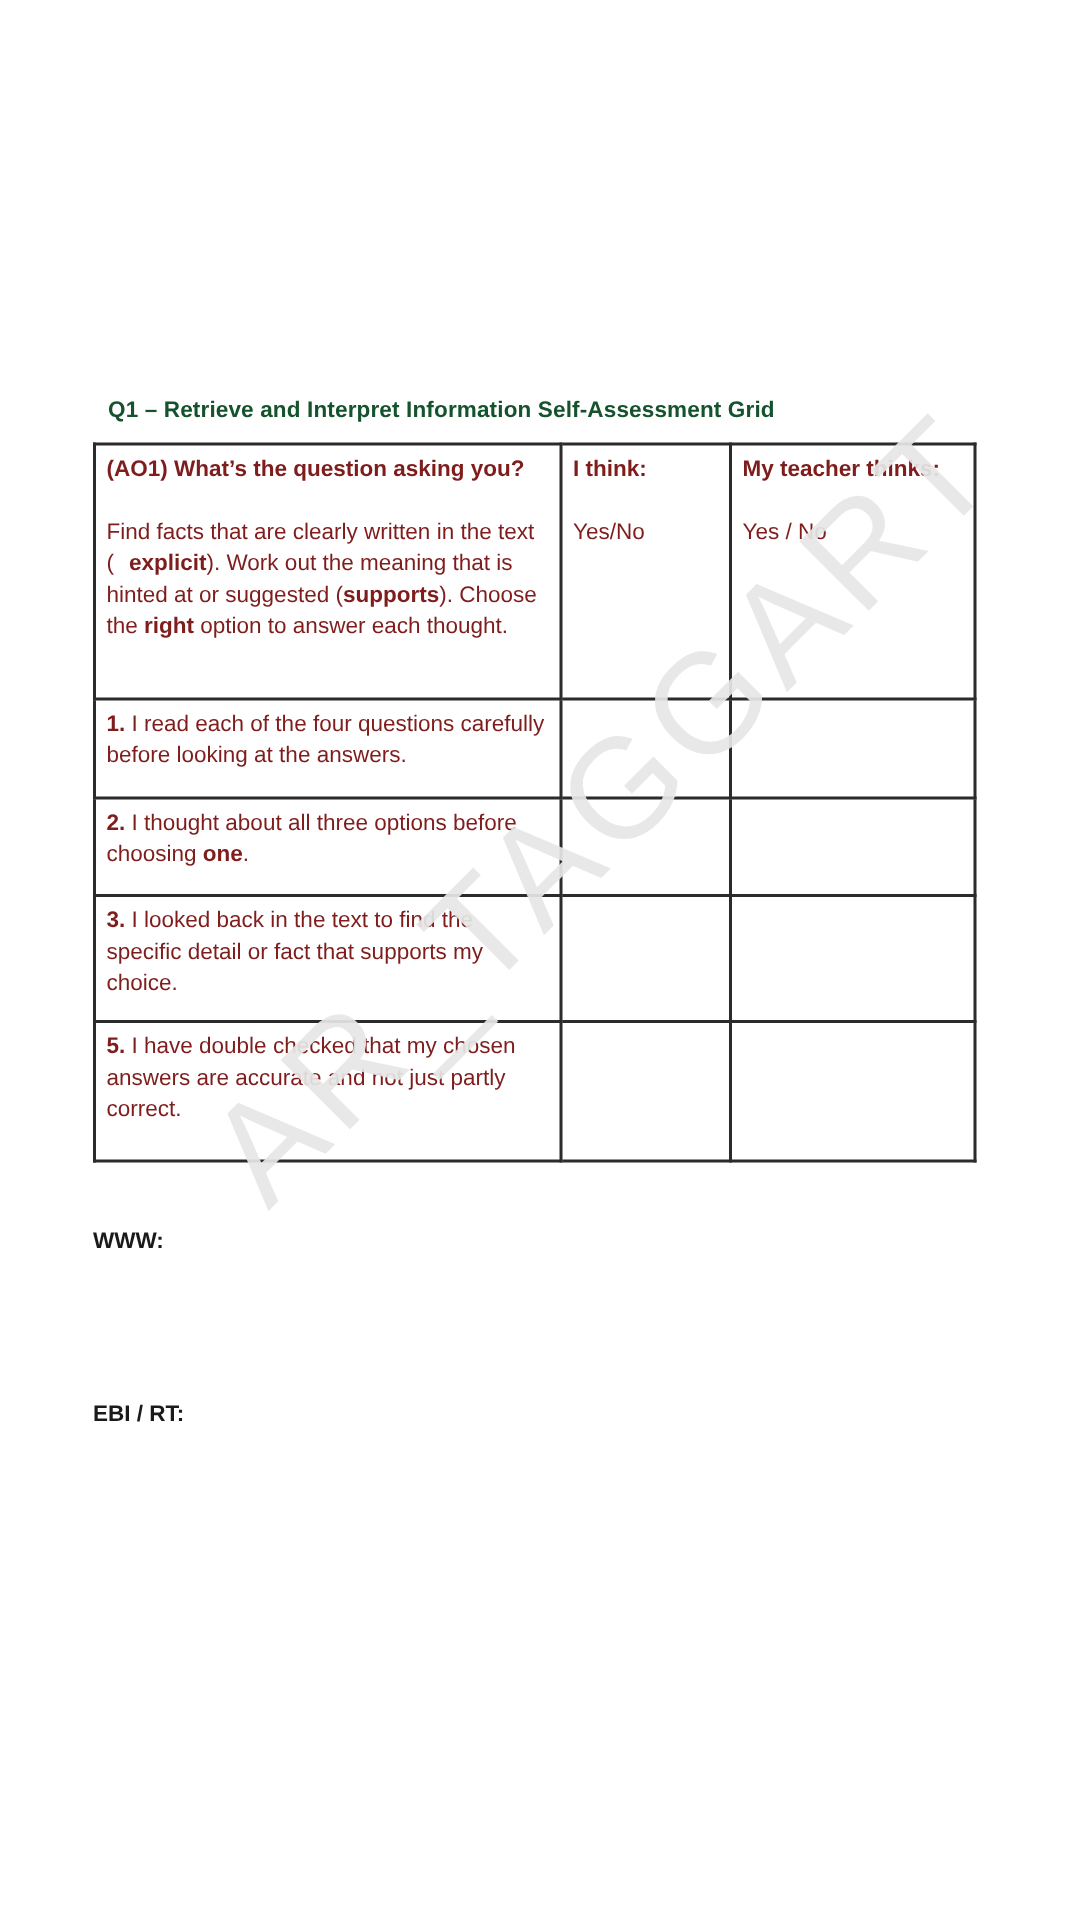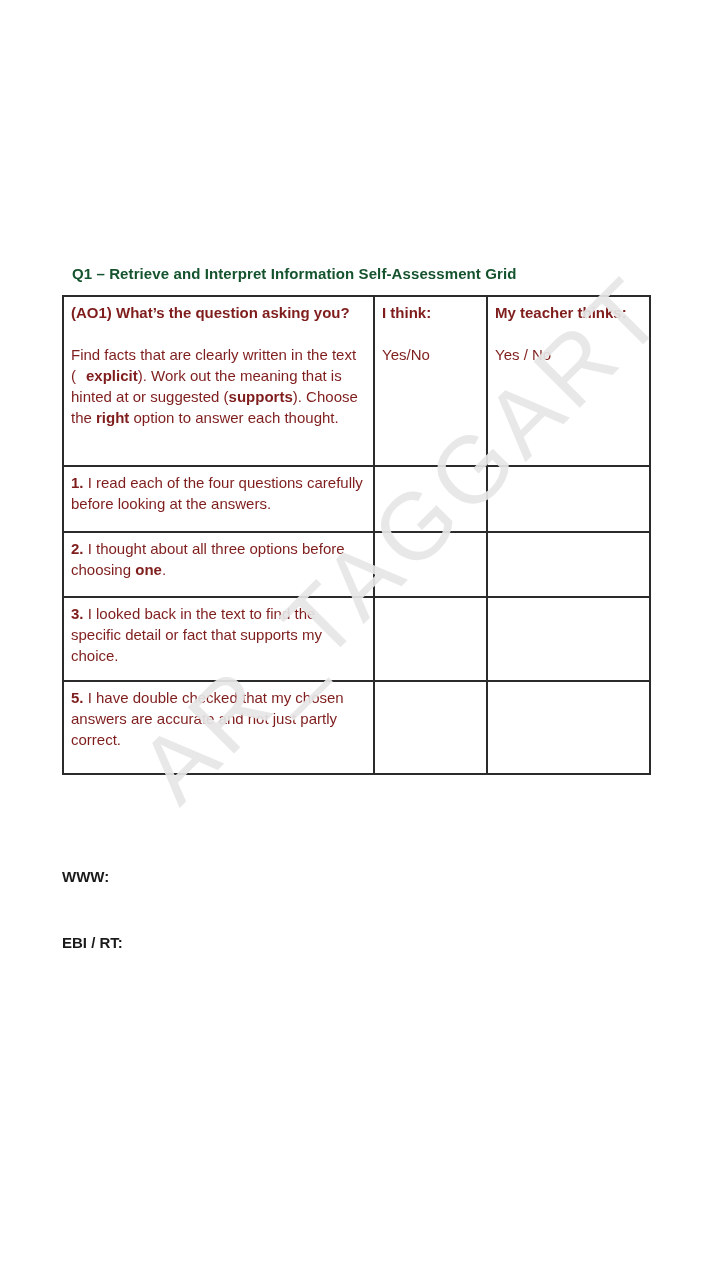--- a/index.html
+++ b/index.html
@@ -49,21 +49,21 @@
   tr.r5 { height: 93px; }
   .cell-title { font-weight: bold; }
   .gap { height: 21px; }
   .label {
     position: absolute;
     left: 62px;
     font-size: 15px;
     font-weight: bold;
     color: #1a1a1a;
   }
-  .label.www { top: 868px; text-align: center; }
+  .label.www { top: 819px; text-align: center; }
   .label.ebi { top: 934px; }
   .watermark {
     position: absolute;
     left: 42px;
     top: 484px;
     width: 720px;
     height: 110px;
     line-height: 110px;
     transform: rotate(-45deg);
     font-size: 95px;

